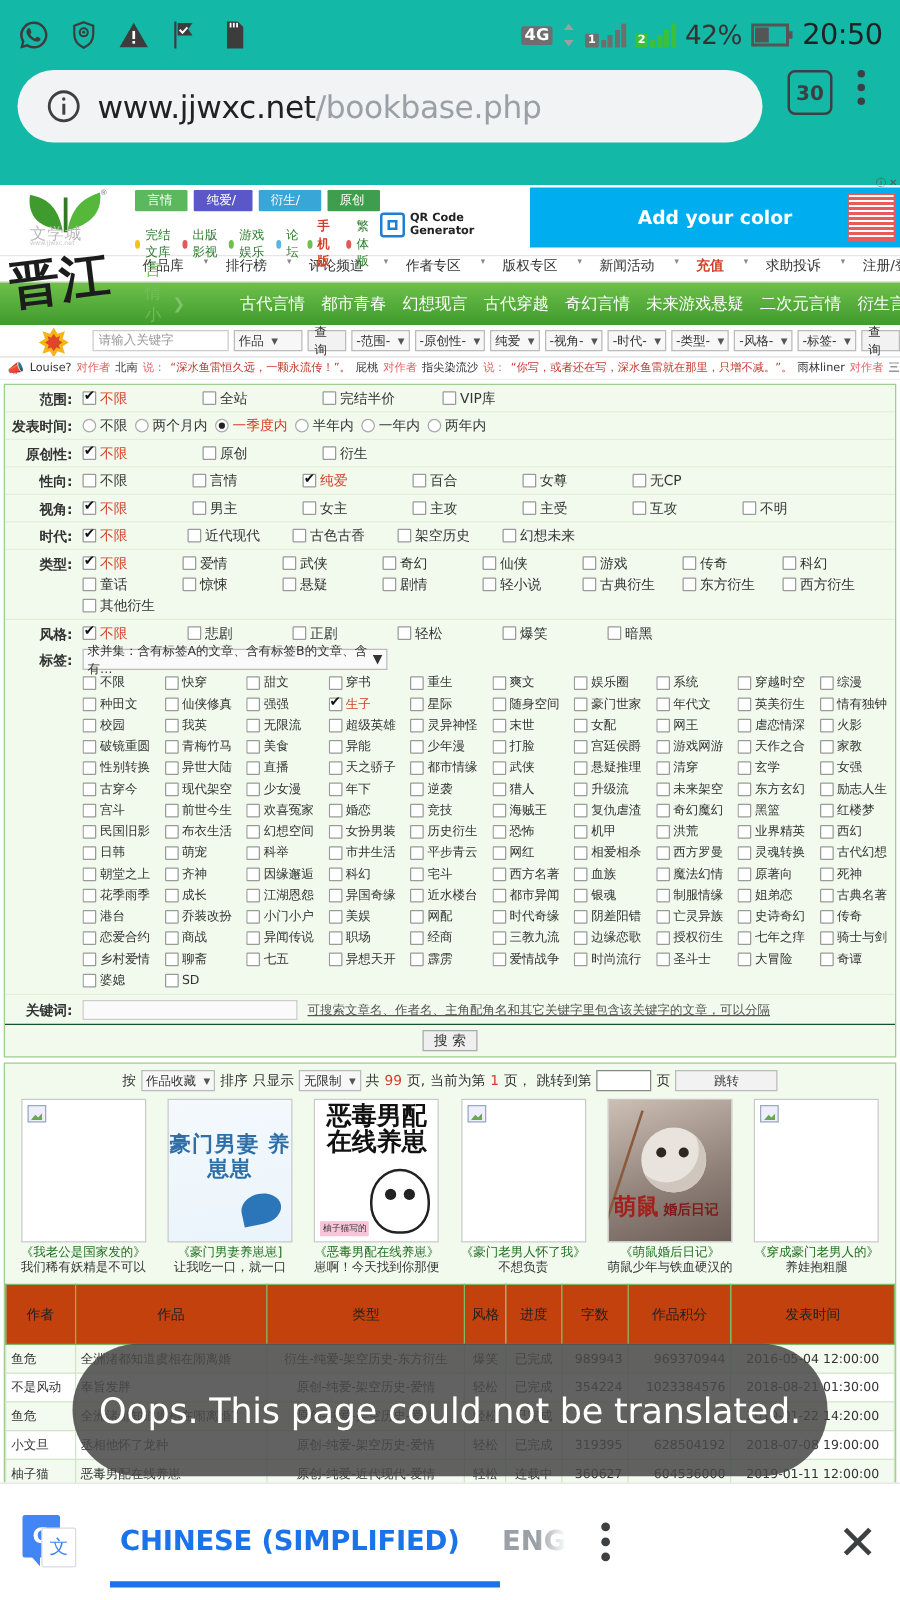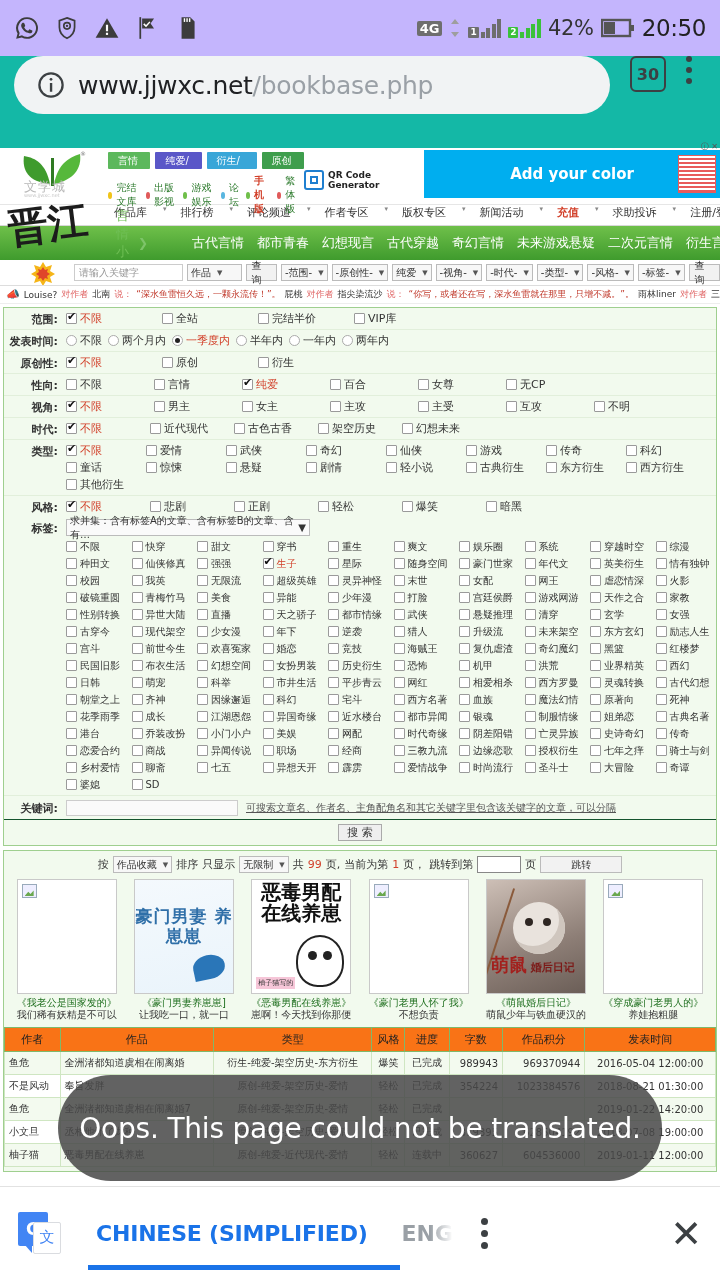--- a/index.html
+++ b/index.html
@@ -6,21 +6,21 @@
   html, body { margin:0; padding:0; }
   body {
     width:720px; height:1280px; overflow:hidden;
     background:#ffffff;
     font-family:"DejaVu Sans","Liberation Sans",sans-serif;
     font-size:12px; color:#333;
     position:relative;
   }
 
   
-  .statusbar{height:56px;display:flex;align-items:center;padding:16px 14px;background:#c4b5fd;}
+  .statusbar{height:56px;display:flex;align-items:center;padding:16px 14px;background:#14b8a6;}
   .sb-left{display:flex;align-items:center;gap:14px;}
   .sb-right{margin-left:auto;display:flex;align-items:center;gap:7px;}
   .sb-ic{width:26px;height:26px;display:block;}
   .sb-4g{background:#6e6e6e;color:#fff;font-size:13px;font-weight:bold;border-radius:2px;padding:1px 3px;line-height:1;}
   .sb-pct{font-size:21px;color:#333;font-weight:500;letter-spacing:-.3px;}
   .sb-time{font-size:23px;color:#222;font-weight:500;letter-spacing:-.4px;}
   .bars{display:flex;align-items:flex-end;gap:1.5px;height:20px;}
   .bars i{display:block;width:4px;background:#6e6e6e;}
   .bars.g i{background:#3ac13a;}
   .simbadge{font-size:9px;font-weight:bold;color:#fff;background:#6e6e6e;padding:0 2px;border-radius:1px;line-height:11px;}
@@ -148,21 +148,21 @@
   .c5bg{background:linear-gradient(160deg,#cdbfb6,#8d7e76 60%,#6b5e57);}
   .c5m{position:absolute;left:26px;top:22px;width:52px;height:52px;border-radius:50%;background:#e9e3dd;box-shadow:inset -6px -8px 0 #cfc6be;}
   .c5m::before,.c5m::after{content:"";position:absolute;width:8px;height:8px;background:#2e2622;border-radius:50%;top:16px;}
   .c5m::before{left:12px;} .c5m::after{left:30px;}
   .c5stick{position:absolute;left:10px;top:6px;width:2px;height:104px;background:#8a5a3b;transform:rotate(18deg);}
   .c5t{position:absolute;left:4px;bottom:16px;font-size:18px;font-weight:bold;color:#a2201d;font-family:"DejaVu Serif",serif;}
   .c5t2{font-size:11px;color:#7c1a18;}
 
   
   .tbl{width:100%;border-collapse:collapse;margin-top:6px;font-size:10px;}
-  .tbl th{background:#f97316;border:1px solid #7fb96a;padding:4px 3px;font-weight:normal;color:#222;font-size:11px;}
+  .tbl th{background:#c2410c;border:1px solid #7fb96a;padding:16px 3px;font-weight:normal;color:#222;font-size:11px;}
   .tbl td{border:1px solid #cfe6c2;padding:4px 4px;color:#333;background:#fff;}
   .tbl tr:nth-child(odd) td{background:#f3faef;}
   .tbl td.num{text-align:right;}
   .tbl td.ctr{text-align:center;}
   .done{color:#d2402a;}
   .ongoing{color:#333;}
 
   
   .bubble{position:absolute;left:58px;top:1075px;width:604px;height:106px;background:rgba(72,72,72,.86);border-radius:53px;display:flex;align-items:center;justify-content:center;}
   .bubble span{color:#fff;font-size:28px;letter-spacing:-.2px;}

